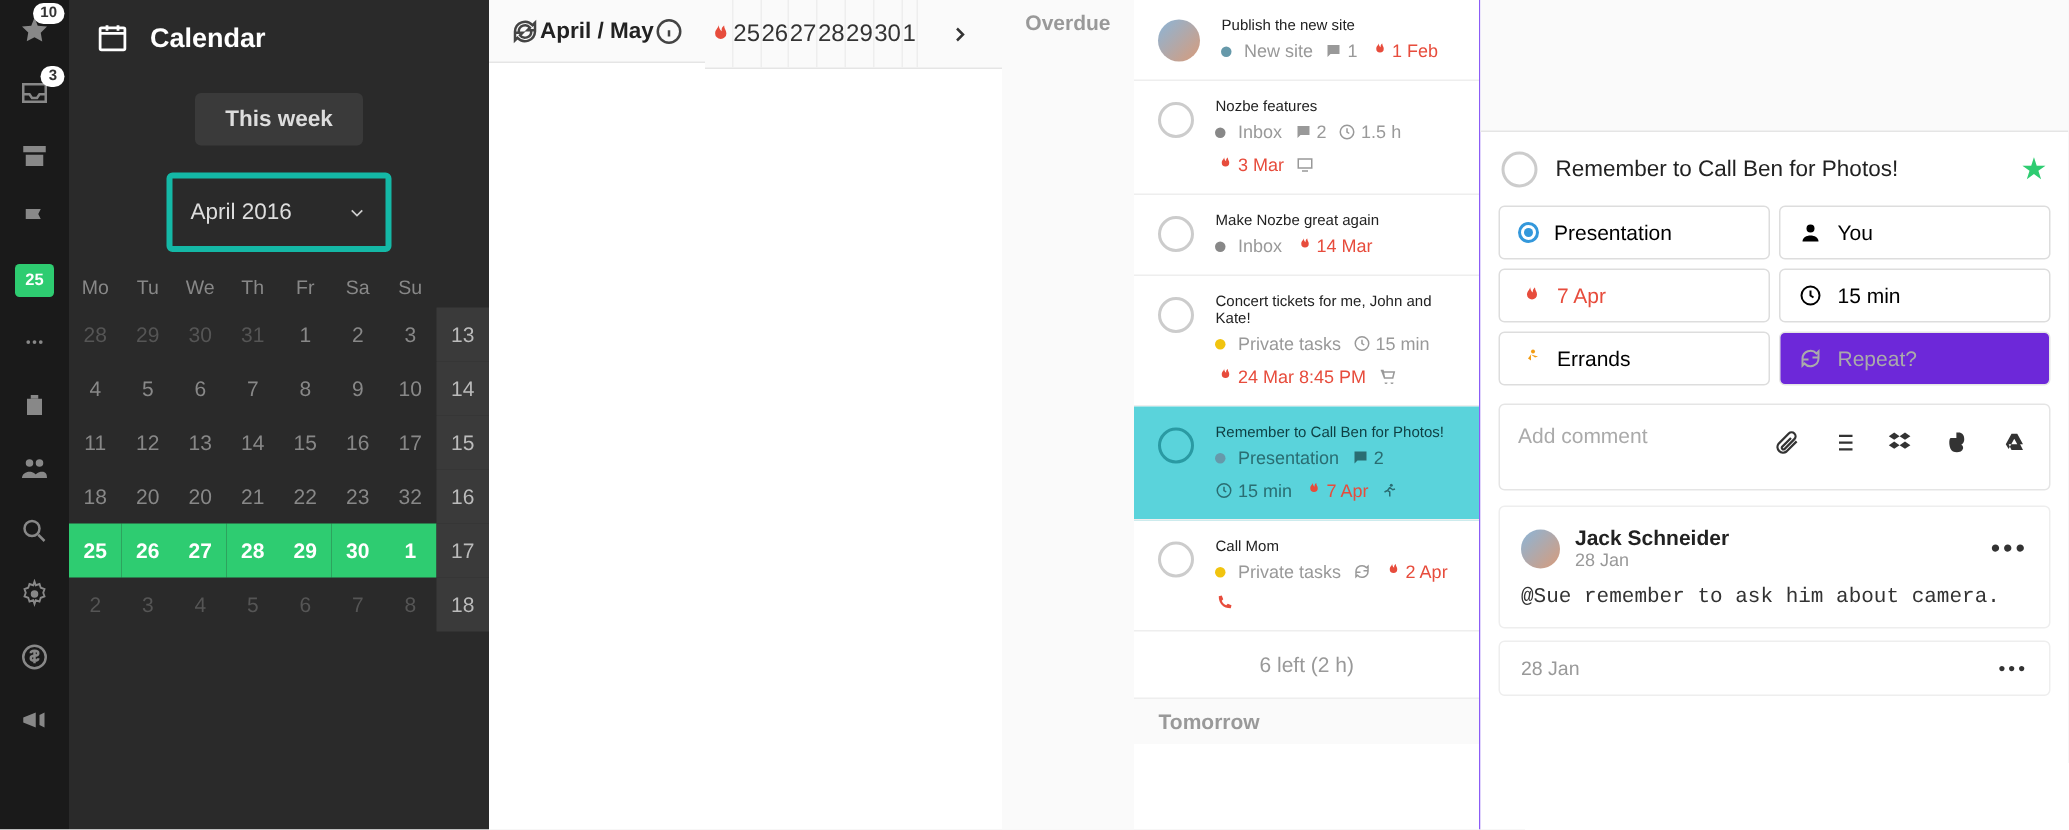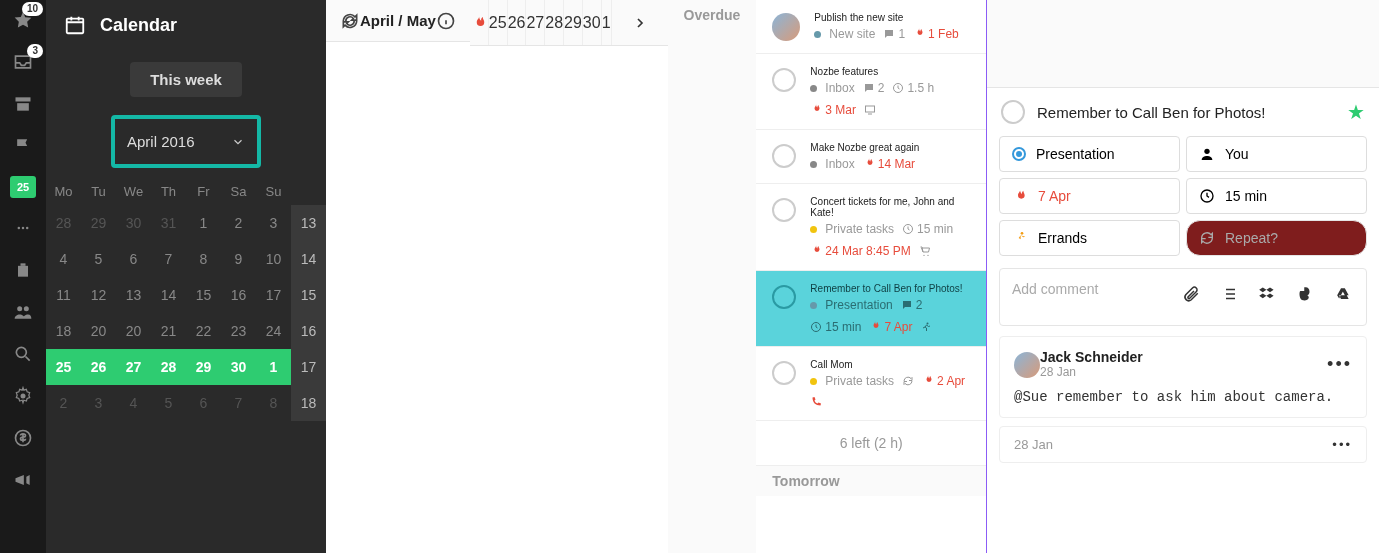--- a/index.html
+++ b/index.html
@@ -69,31 +69,31 @@
 .detail-header { display: flex; align-items: center; padding: 12px 14px; gap: 12px; }
 .detail-circle { width: 24px; height: 24px; border: 2px solid #ccc; border-radius: 50%; }
 .detail-title { flex: 1; font-size: 15px; color: #222; }
 .star { color: #2ecc71; font-size: 20px; }
 
 .prop-grid { display: grid; grid-template-columns: 1fr 1fr; gap: 6px; padding: 0 12px 12px; }
 .prop { border: 1px solid #ddd; border-radius: 4px; padding: 9px 12px; display: flex; align-items: center; gap: 10px; font-size: 14px; cursor: pointer; }
 .prop svg { width: 16px; height: 16px; flex-shrink: 0; }
 .prop.red { color: #e74c3c; }
 .prop.orange svg { color: #f39c12; }
-.prop.disabled { background: #7f1d1d; color: #aaa; border-color: #e5e5e5; border-radius: 14px; }
+.prop.disabled { background: #6d28d9; color: #aaa; border-color: #e5e5e5; }
 .prop .bluedot { width: 14px; height: 14px; border: 2px solid #3498db; border-radius: 50%; display: inline-flex; align-items: center; justify-content: center; }
 .prop .bluedot::after { content: ""; width: 6px; height: 6px; background: #3498db; border-radius: 50%; }
 
 .comment-box { margin: 0 12px 10px; border: 1px solid #e5e5e5; border-radius: 4px; padding: 12px; min-height: 58px; }
 .comment-box .placeholder { color: #aaa; font-size: 14px; }
 .comment-icons { display: flex; gap: 20px; justify-content: flex-end; margin-top: 4px; padding-right: 2px; }
 .comment-icons svg { width: 18px; height: 18px; color: #333; cursor: pointer; }
 
 .comment-item { margin: 0 12px 8px; border: 1px solid #eee; border-radius: 4px; padding: 12px 14px; }
-.comment-head { display: flex; align-items: center; }
+.comment-head { display: flex; align-items: center; gap: 10px; }
 .comment-head .avatar { width: 26px; height: 26px; }
 .comment-head .who { font-weight: 600; font-size: 14px; color: #222; }
 .comment-head .when { font-size: 12px; color: #999; }
 .comment-head .more { margin-left: auto; color: #333; font-size: 18px; letter-spacing: 2px; cursor: pointer; }
 .comment-text { margin-top: 10px; font-size: 14px; color: #333; font-family: Liberation Mono, monospace; }
 .comment-stub { margin: 0 12px; border: 1px solid #eee; border-radius: 4px; padding: 10px 14px; display: flex; justify-content: space-between; align-items: center; color: #999; font-size: 13px; }
 </style>
 </head>
 <body>
 
@@ -222,21 +222,21 @@
         <div class="cal-cell current-month">15</div>
         <div class="cal-cell current-month">16</div>
         <div class="cal-cell current-month">17</div>
         <div class="cal-cell extra-col">15</div>
         <div class="cal-cell current-month">18</div>
         <div class="cal-cell current-month">20</div>
         <div class="cal-cell current-month">20</div>
         <div class="cal-cell current-month">21</div>
         <div class="cal-cell current-month">22</div>
         <div class="cal-cell current-month">23</div>
-        <div class="cal-cell current-month">24</div>
+        <div class="cal-cell current-month">32</div>
         <div class="cal-cell extra-col">16</div>
         <div class="cal-cell week-row-active">25</div>
         <div class="cal-cell week-row-active">26</div>
         <div class="cal-cell week-row-active">27</div>
         <div class="cal-cell week-row-active">28</div>
         <div class="cal-cell week-row-active">29</div>
         <div class="cal-cell week-row-active">30</div>
         <div class="cal-cell week-row-active">1</div>
         <div class="cal-cell extra-col">17</div>
         <div class="cal-cell">2</div>

